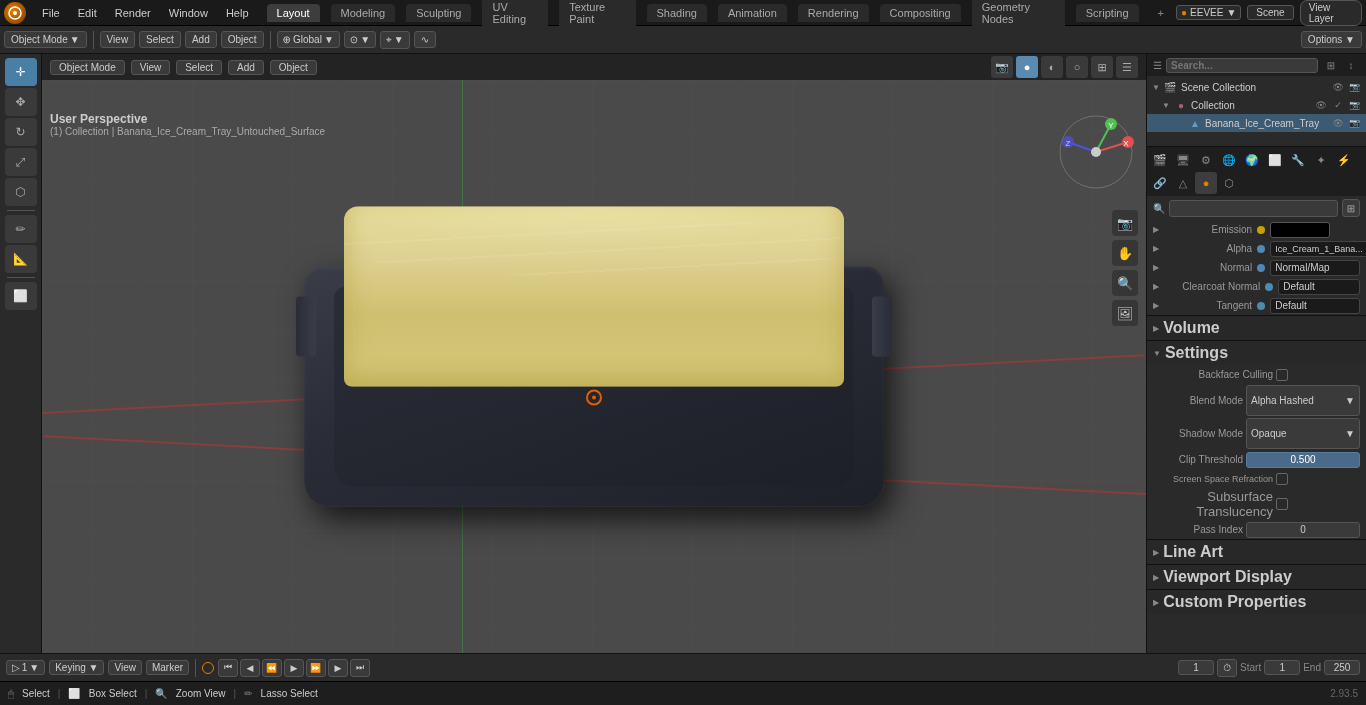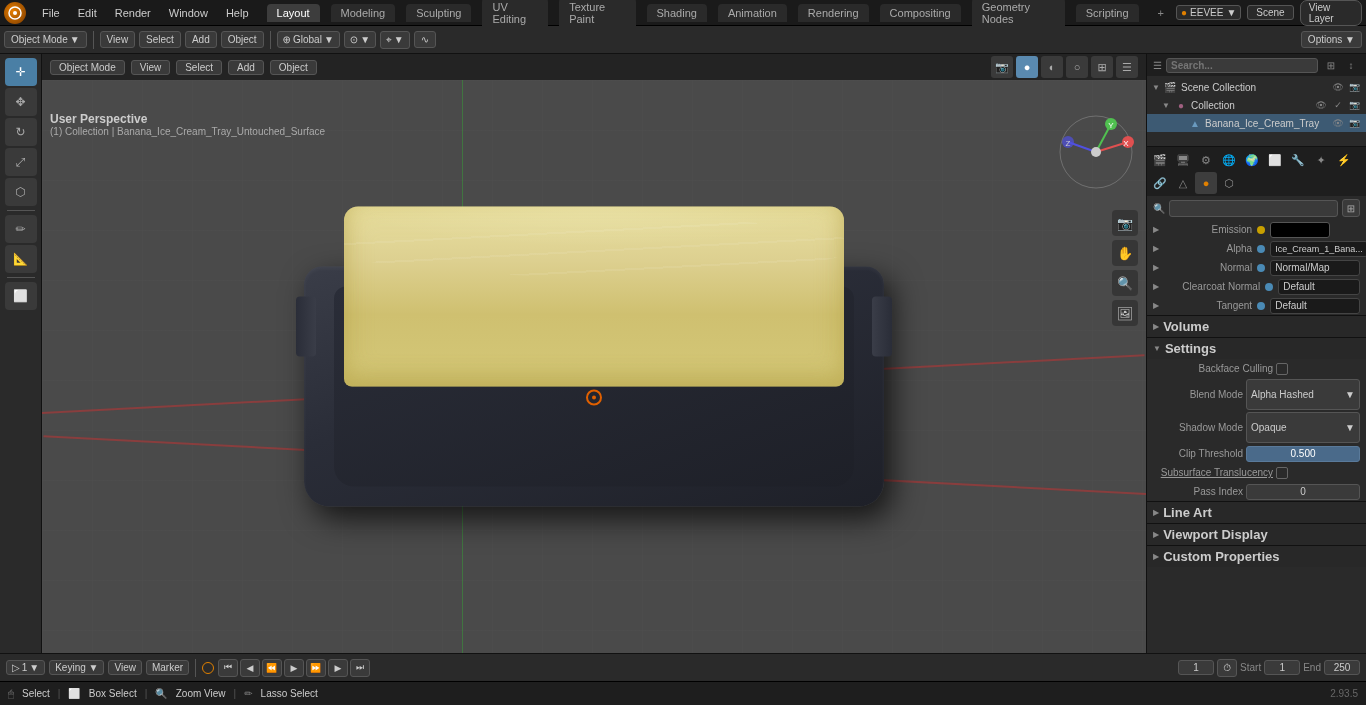--- a/index.html
+++ b/index.html
@@ -592,21 +592,21 @@
     .props-scroll::-webkit-scrollbar-thumb { background: #555; }
 
     .section-header {
       display: flex; align-items: center;
       background: #282828;
       padding: 3px 6px;
       cursor: pointer;
       border-top: 1px solid #111;
     }
     .section-header .tri { font-size: 8px; color: #888; margin-right: 4px; }
-    .section-header .title { font-size: 13px; color: #ccc; font-weight: bold; }
+    .section-header .title { font-size: 16px; color: #ccc; font-weight: bold; }
 
     .prop-line {
       display: flex; align-items: center;
       padding: 1px 6px;
       min-height: 19px;
       gap: 3px;
     }
     .pl-label {
       font-size: 10px;
       color: #999;
@@ -977,24 +977,28 @@
             <span>Opaque</span>
             <span>▼</span>
           </div>
         </div>
 
         <div class="prop-line">
           <span class="pl-label">Clip Threshold</span>
           <div class="pl-num">0.500</div>
         </div>
 
-
-
-        <div class="prop-line">
-          <span class="pl-label" style="width:120px;font-size:10px;text-decoration:underline;">Subsurface Translucency</span>
+        <div class="prop-line">
+          <span class="pl-label" style="width:120px;font-size:9px;">Screen Space Refraction</span>
+          <div class="pl-checkbox"></div>
+        </div>
+
+
+        <div class="prop-line">
+          <span class="pl-label" style="width:120px;font-size:13px;">Subsurface Translucency</span>
           <div class="pl-checkbox"></div>
         </div>
 
         <div class="prop-line">
           <span class="pl-label">Pass Index</span>
           <div class="pl-num grey">0</div>
         </div>
 
         <div class="section-header">
           <span class="tri">▶</span>

